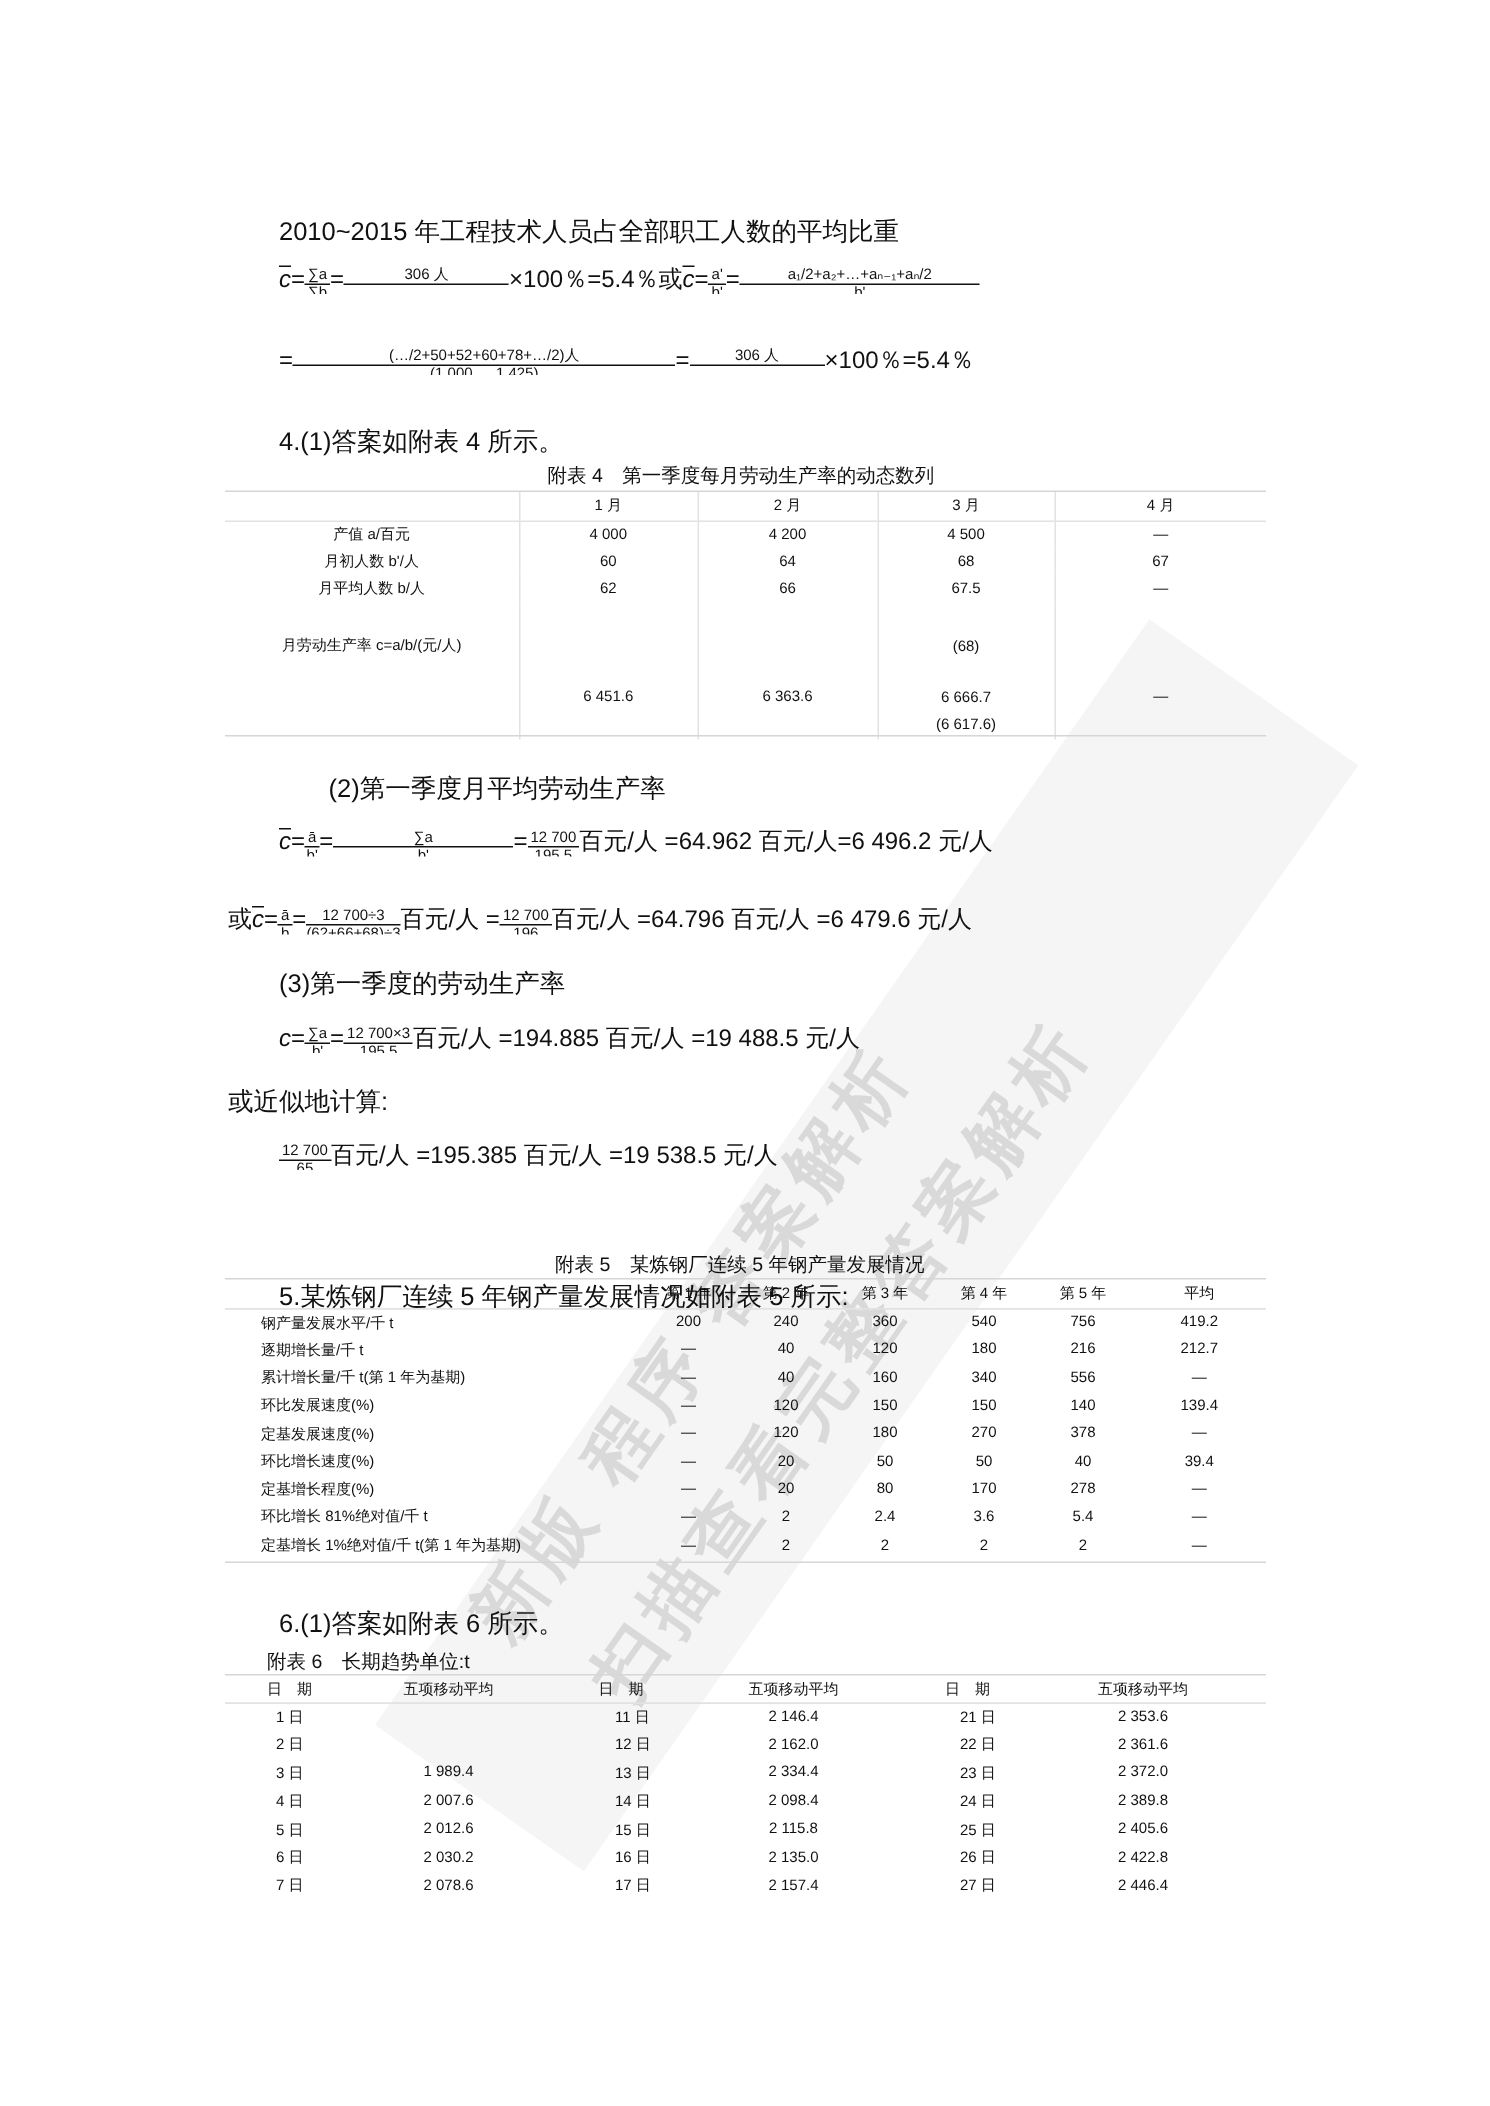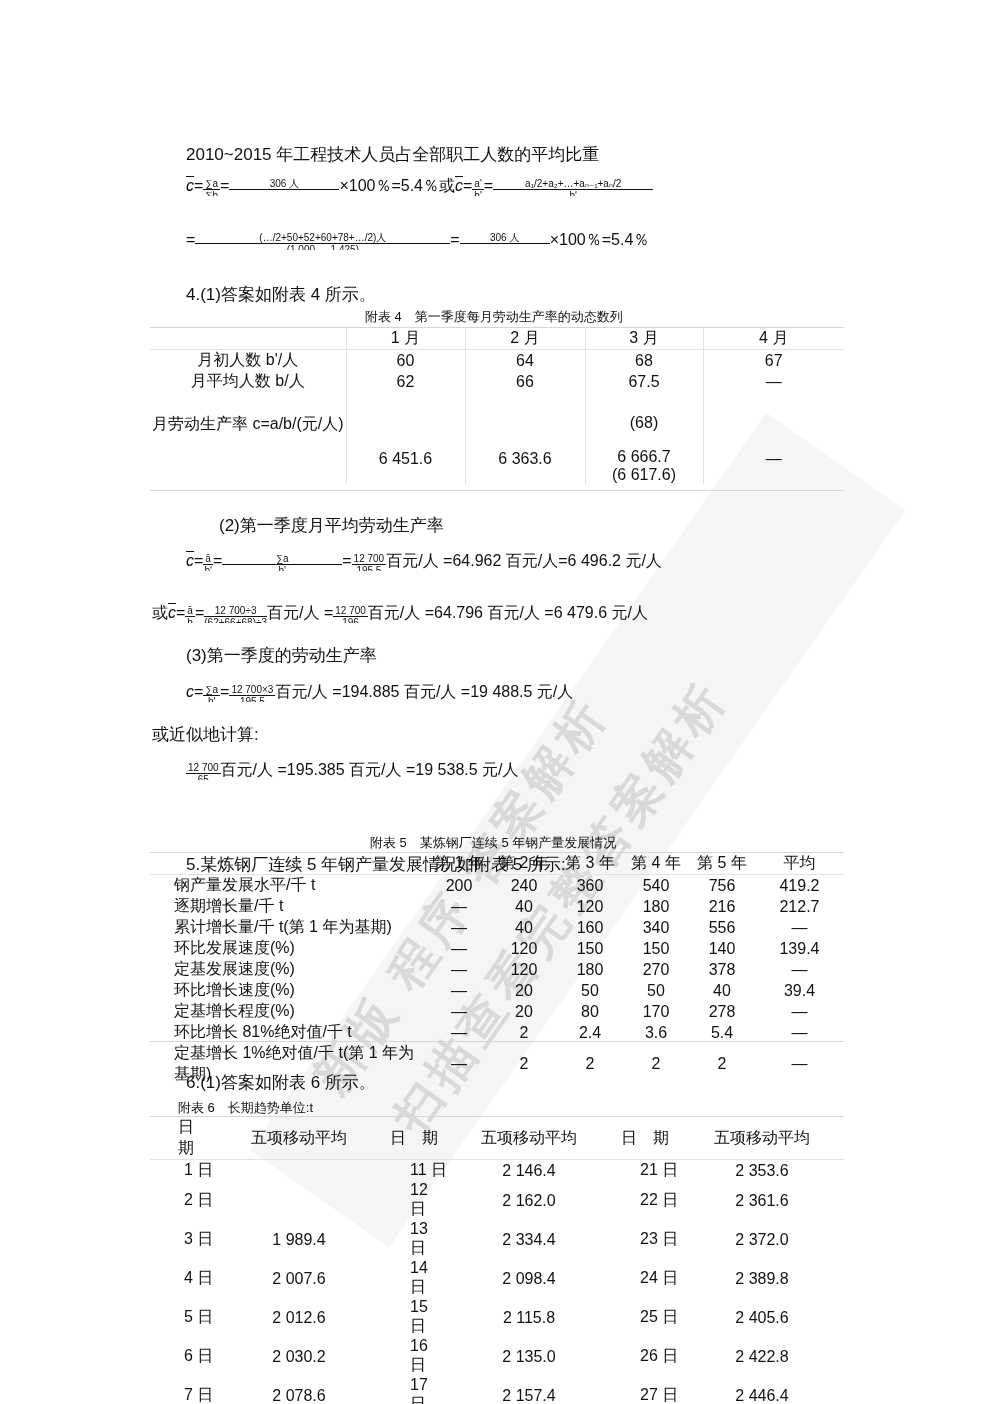--- a/index.html
+++ b/index.html
@@ -5,21 +5,21 @@
   html,body{margin:0;padding:0;background:#fff;}
   body{width:993px;height:1404px;position:relative;overflow:hidden;font-family:"Liberation Sans","DejaVu Sans",sans-serif;color:#111;}
   .abs{position:absolute;}
   .h{font-size:17px;}
   .f{font-size:16px;white-space:nowrap;}
   .frac{display:inline-block;vertical-align:middle;text-align:center;font-size:10px;line-height:11px;}
   .frac .n{display:block;border-bottom:1px solid #111;padding:0 2px;}
   .frac .d{display:block;height:6px;overflow:hidden;}
   .wm{position:absolute;font-size:48px;font-weight:bold;color:rgba(120,120,120,0.22);transform:rotate(-55deg);transform-origin:left top;white-space:nowrap;letter-spacing:6px;}
   .band{position:absolute;background:rgba(200,200,200,0.18);transform:rotate(-55deg);transform-origin:left top;}
-  table{border-collapse:collapse;font-size:16px;}
+  table{border-collapse:collapse;font-size:10px;}
   td,th{font-weight:normal;padding:0;text-align:center;}
   .t4 td{border-right:1px solid #e2e2e2;}
   .t4 td:last-child{border-right:none;}
   .line{position:absolute;height:1px;background:#d6d6d6;}
 </style>
 </head>
 <body>
 
 <div class="band" style="left:250px;top:1150px;width:900px;height:170px;"></div>
 <div class="wm" style="left:300px;top:1070px;">新版 程序 答案解析</div>
@@ -47,20 +47,27 @@
       <col style="width:118px">
       <col style="width:141px">
     </colgroup>
   <tbody>
       <tr style="height:19px;border-bottom:1px solid #e2e2e2;">
     <td></td>
     <td>1 月</td>
     <td>2 月</td>
     <td>3 月</td>
     <td>4 月</td>
+  </tr>
+  <tr style="height:18px;">
+    <td>产值 a/百元</td>
+    <td>4 000</td>
+    <td>4 200</td>
+    <td>4 500</td>
+    <td>—</td>
   </tr>
   <tr style="height:18px;">
     <td>月初人数 b'/人</td>
     <td>60</td>
     <td>64</td>
     <td>68</td>
     <td>67</td>
   </tr>
   <tr style="height:18px;">
     <td>月平均人数 b/人</td>

